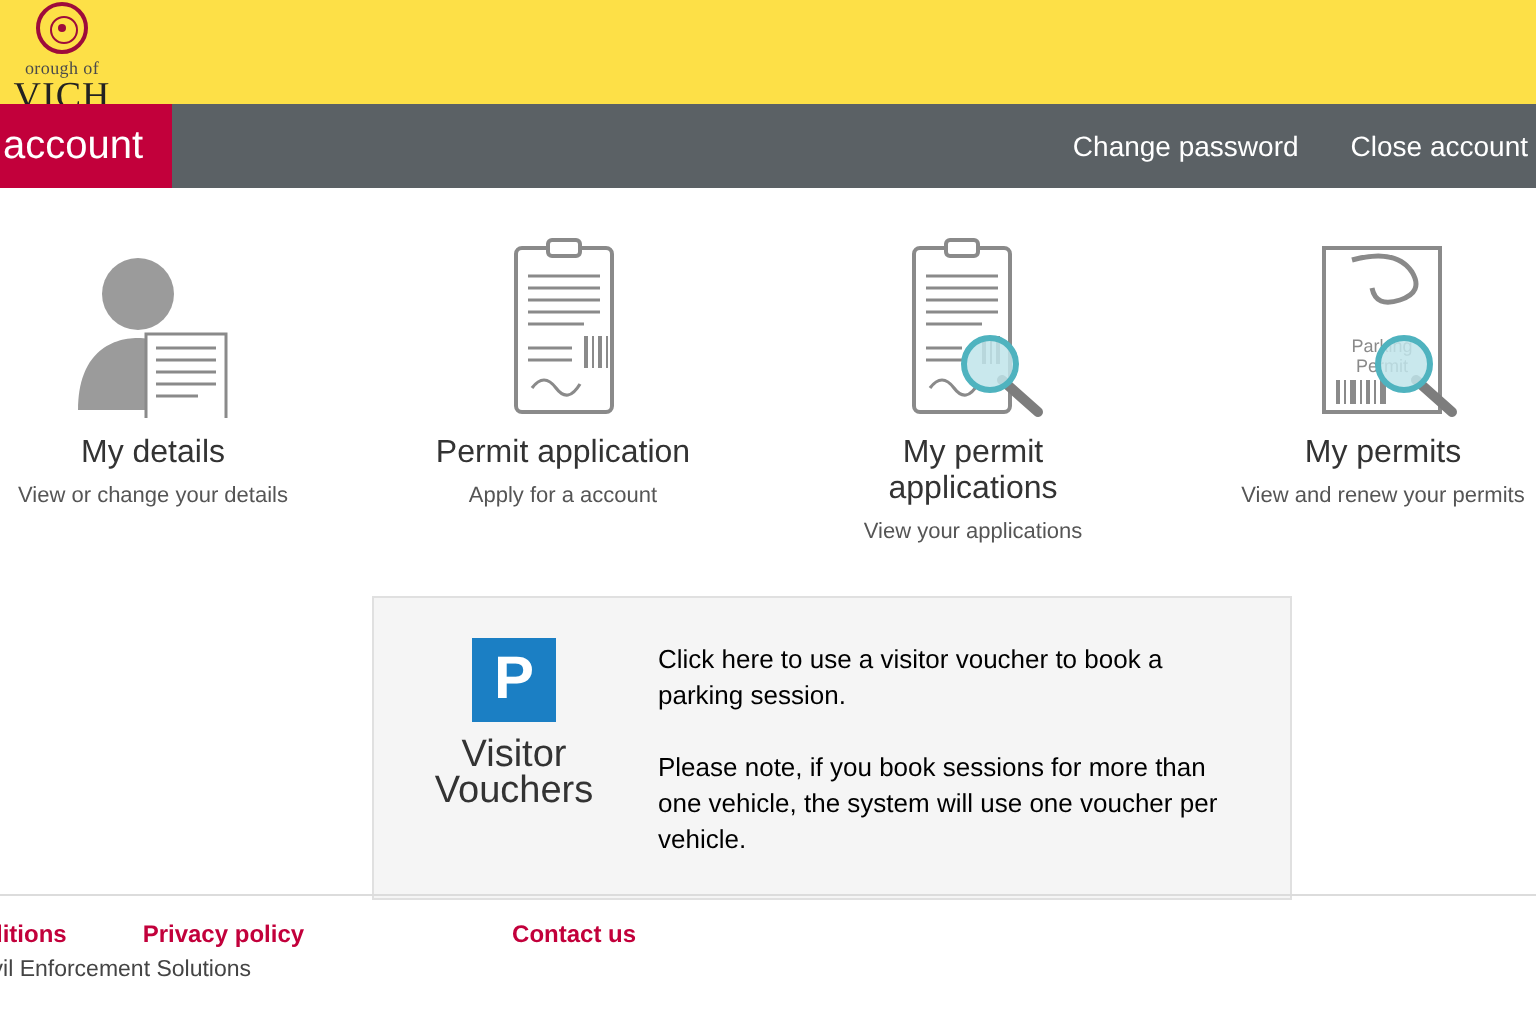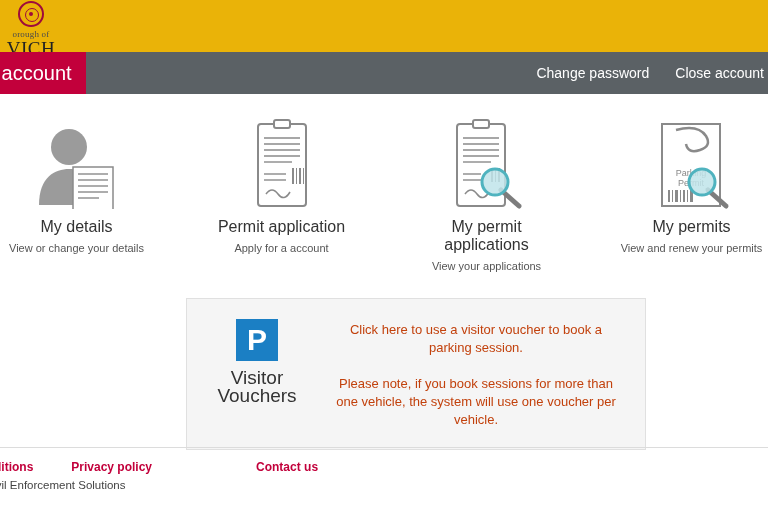--- a/index.html
+++ b/index.html
@@ -12,21 +12,21 @@
     overflow: hidden;
     background: #ffffff;
     font-family: "Liberation Sans", sans-serif;
     color: #333333;
     position: relative;
   }
 
   
   .brandbar {
     height: 52px;
-    background: #eab308;
+    background: #fde047;
     position: relative;
     overflow: hidden;
   }
   .logo-wrap {
     position: absolute;
     left: -24px;
     top: 0;
     display: flex;
     flex-direction: column;
     align-items: center;
@@ -175,24 +175,23 @@
   }
   .voucher-label {
     margin-top: 8px;
     font-size: 19px;
     color: #333333;
     line-height: 18px;
   }
   .voucher-right {
     flex: 1;
     font-size: 13px;
-    color: #c2410c;
+    color: #000000;
     line-height: 18px;
     padding-top: 2px;
-    text-align: center;
   }
   .voucher-right p {
     margin: 0 0 18px 0;
   }
   .voucher-right p:last-child {
     margin-bottom: 0;
   }
 
   
   .footer {

